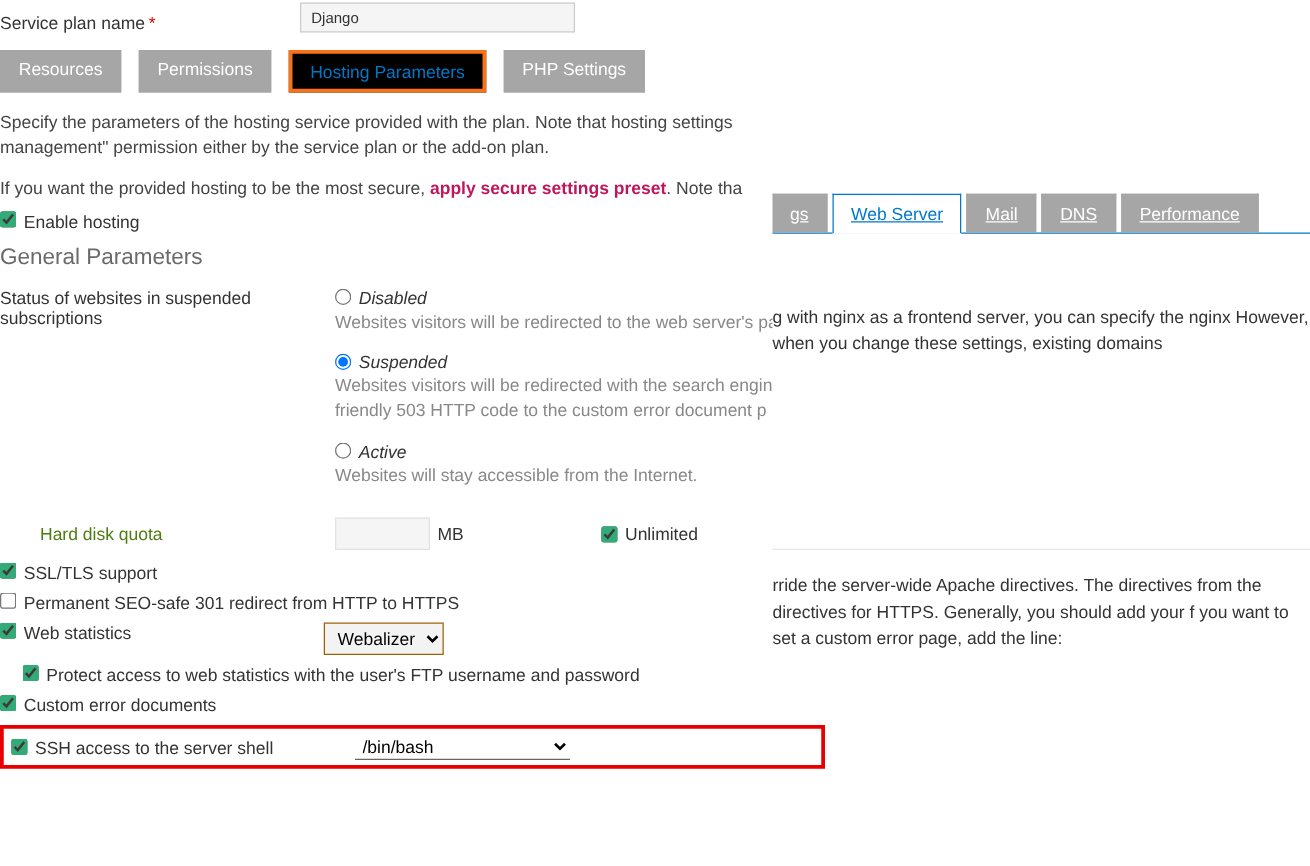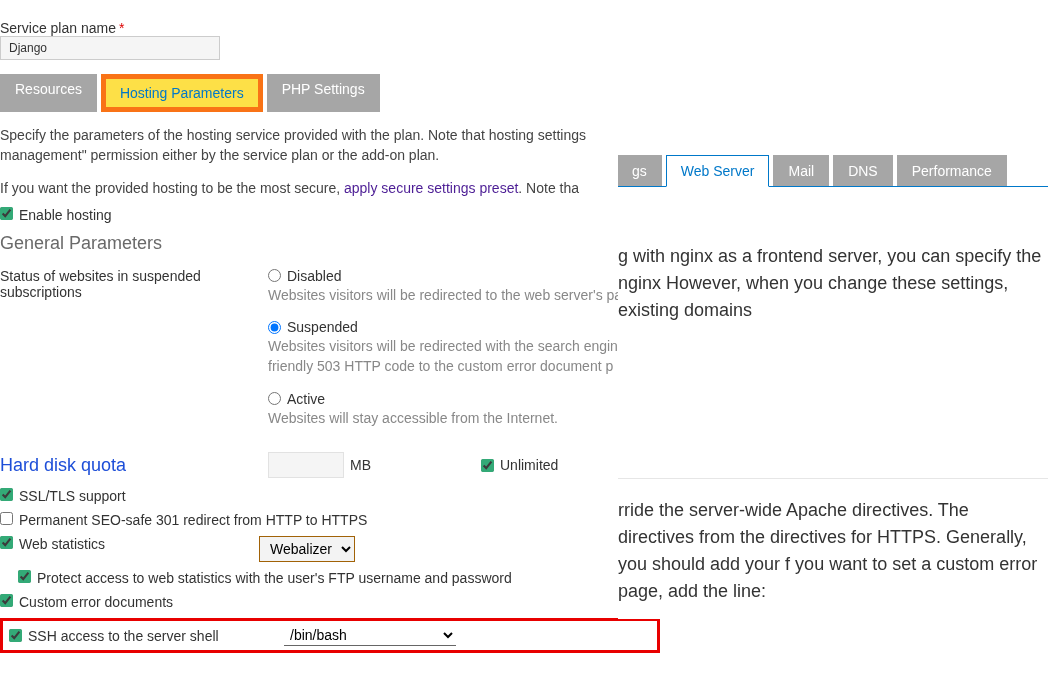--- a/index.html
+++ b/index.html
@@ -1,82 +1,83 @@
 <!DOCTYPE html>
 <html><head>
   <meta charset="utf-8">
   <style>
     * { box-sizing: border-box; margin: 0; padding: 0; }
     body { font-family: "Segoe UI", Arial, sans-serif; font-size: 14px; color: #444; background: #fff; position: relative; width: 1048px; height: 693px; overflow: hidden; }
     
     .left-panel { position: absolute; left: 0; top: 0; width: 660px; padding: 0; }
     
-    .field-row { display: flex; align-items: flex-start; margin: 20px 0 14px 0; flex-direction: column; }
+    .field-row { display: flex; align-items: flex-end; margin: 2px 0 14px 0; }
     .field-label { width: 240px; font-size: 14px; color: #333; }
     .req { color: #d00; margin-left: 3px; }
     input.text { border: 1px solid #ccc; background: #f5f5f5; padding: 4px 8px; font-size: 12px; width: 220px; color: #333; }
     
-    .tabs { display: flex; gap: 4px; margin: 4px 0; }
+    .tabs { display: flex; gap: 14px; margin: 4px 0; }
     .tab { background: #a6a6a6; color: #fff; padding: 6px 14px; font-size: 14px; border: 1px solid #a6a6a6; cursor: pointer; }
-    .tab.active { background: #fde047; color: #0078c9; border: 5px solid #f97316; text-align: right; }
+    .tab.active { background: #000000; color: #0078c9; border: 3px solid #f97316; text-align: right; }
     
     .para { color: #444; font-size: 14px; line-height: 1.4; margin: 14px 0 8px 0; }
-    .link { color: #4c1d95; cursor: pointer; }
+    .link { color: #be185d; cursor: pointer; font-weight: bold; }
     
     .cb-row { display: flex; align-items: flex-start; margin: 8px 0; }
     .cb-row.in { margin-left: 18px; }
     .cb { margin-right: 6px; accent-color: #3a7; }
     .cb-label { color: #333; font-size: 14px; }
     
     h2.section { font-size: 18px; font-weight: 400; color: #6a6a6a; margin: 10px 0 14px 0; }
     
     .radio-group { display: flex; }
     .rg-left { width: 268px; font-size: 14px; color: #333; padding-top: 0; }
     .rg-right { flex: 1; }
     .radio-opt { margin-bottom: 14px; }
     .radio-line { display: flex; align-items: center; }
     .radio { margin-right: 6px; }
-    .radio-label { color: #333; font-size: 14px; }
+    .radio-label { color: #333; font-size: 14px; font-style: italic; }
     .radio-desc { color: #888; font-size: 14px; line-height: 1.4; margin-top: 2px; }
     
     .hd-row { display: flex; align-items: center; margin: 10px 0; }
-    .hd-label { width: 268px; font-size: 18px; color: #1d4ed8; }
+    .hd-label { width: 268px; font-size: 14px; color: #4d7c0f; padding-left: 32px; }
     .hd-input { width: 76px; background: #f5f5f5; border: 1px solid #e2e2e2; padding: 4px; font-size: 14px; }
     .hd-unit { margin-left: 6px; color: #333; }
     .hd-unl { margin-left: 110px; display: flex; align-items: center; }
     
     .select { border: 1px solid #a16207; background: #f3f3f3; padding: 3px 6px; font-size: 14px; width: 96px; }
     
     .highlight-box { border: 3px solid #e80000; padding: 4px 6px; display: flex; align-items: center; margin-top: 4px; }
     .ssh-select { border: none; border-bottom: 1px solid #666; background: transparent; font-size: 14px; width: 172px; margin-left: 24px; padding: 1px 2px; }
     
     
     .right-panel { position: absolute; left: 618px; top: 155px; width: 430px; background: #fff; }
     .tabs2 { display: flex; gap: 4px; border-bottom: 1px solid #0078c9; padding-bottom: 0; }
-    .tab2 { background: #a6a6a6; color: #fff; padding: 7px 14px; font-size: 14px; border: 1px solid #a6a6a6; cursor: pointer; border-bottom: none; }
+    .tab2 { background: #a6a6a6; color: #fff; padding: 7px 14px; font-size: 14px; border: 1px solid #a6a6a6; cursor: pointer; border-bottom: none; text-decoration: underline; }
     .tab2.partial { border-left: none; }
     .tab2.active { background: #fff; color: #0078c9; border: 1px solid #0078c9; border-bottom: 1px solid #fff; margin-bottom: -1px; }
     .rp-spacer { height: 38px; }
-    .rp-text { font-size: 18px; line-height: 1.5; color: #333; margin: 18px 0 14px 0; }
+    .rp-text { font-size: 14px; line-height: 1.5; color: #333; margin: 18px 0 14px 0; }
     .hr { border: none; border-top: 1px solid #e6e6e6; margin: 10px 0 0 0; }
   </style>
 </head>
 <body>
 
 <div class="left-panel">
 
   <div class="field-row">
     <div class="field-label">
       <span>Service plan name</span><span class="req">*</span>
     </div>
     <input class="text" type="text" value="Django" style="">
   </div>
 
   <div class="tabs">
     <div class="tab">Resources</div>
+    <div class="tab">Permissions</div>
     <div class="tab active">Hosting Parameters</div>
     <div class="tab">PHP Settings</div>
   </div>
 
   <p class="para">Specify the parameters of the hosting service provided with the plan. Note that hosting settings management" permission either by the service plan or the add-on plan.</p>
   <p class="para">
     <span>If you want the provided hosting to be the most secure, </span><span class="link">apply secure settings preset</span><span>. Note tha</span>
   </p>
 
   <div class="cb-row">

